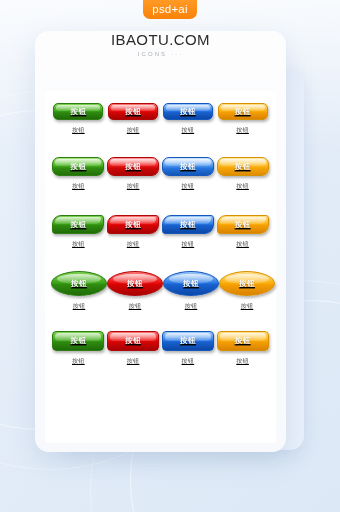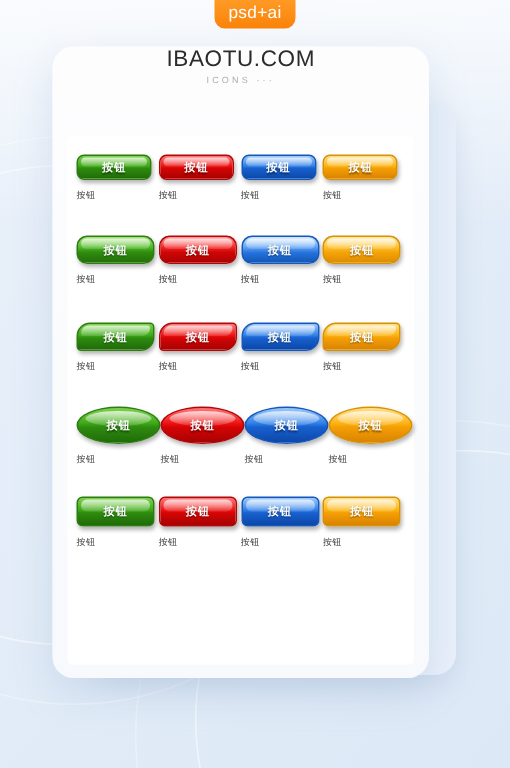--- a/index.html
+++ b/index.html
@@ -121,20 +121,22 @@
   .row.r1 { height: 54px; }
   .row.r2 { height: 58px; }
   .row.r3 { height: 56px; }
   .row.r4 { height: 60px; }
   .row.r5 { height: 58px; }
 
   .cell {
     width: 56px;
     display: flex;
     flex-direction: column;
+    align-items: center;
+    text-decoration: underline;
   }
 
   .btn {
     position: relative;
     display: flex;
     align-items: center;
     justify-content: center;
     overflow: hidden;
     box-shadow: 1px 2px 3px rgba(0,0,0,0.3);
   }

